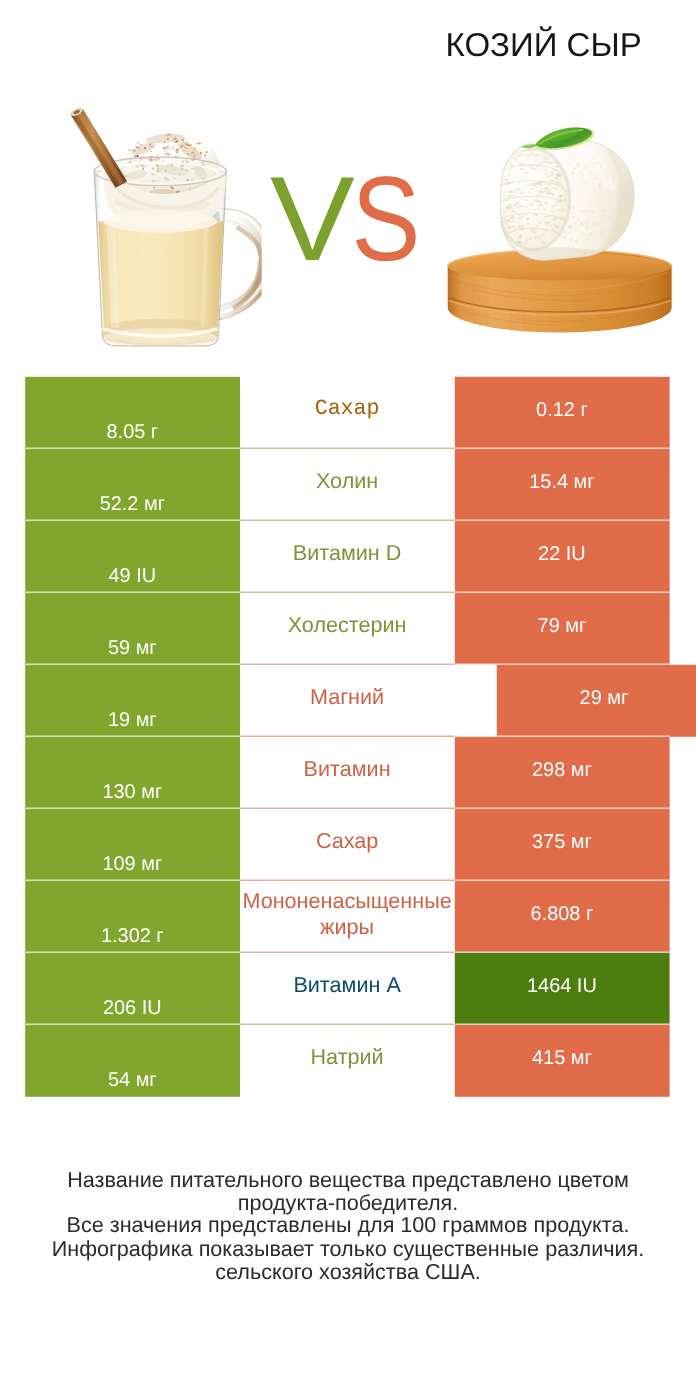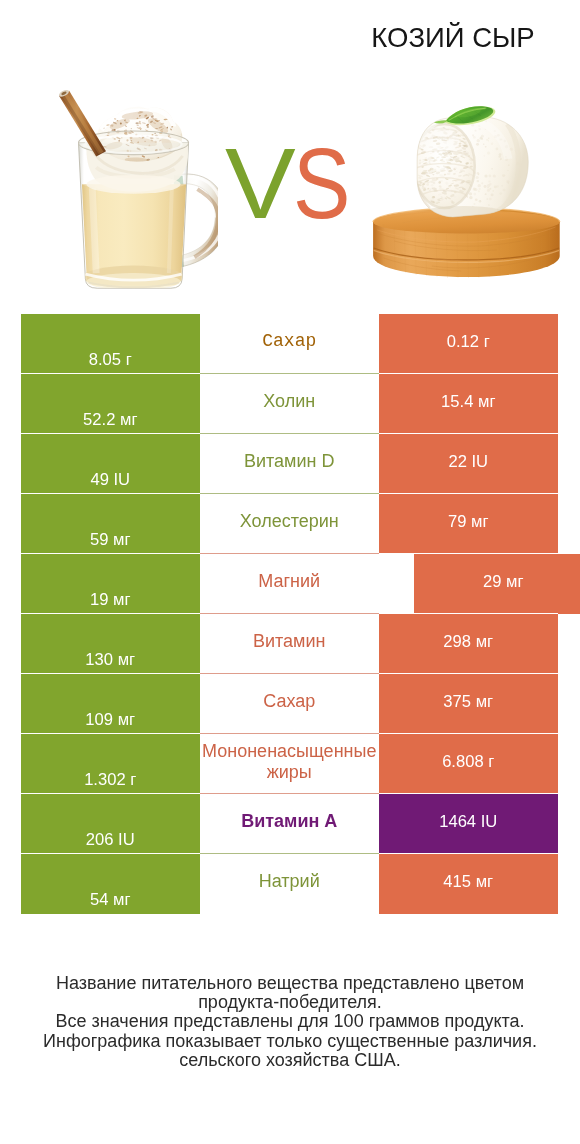--- a/index.html
+++ b/index.html
@@ -865,24 +865,24 @@
         <div class="cell mid" style="color: rgb(204, 99, 71);">
           <span>Мононенасыщенные жиры</span>
         </div>
         <div class="cell right" style="background: rgb(224, 108, 73);">6.808<span class="u">&nbsp;г</span></div>
         <div class="sep l"></div>
         <div class="sep m" style="background: rgb(204, 99, 71);"></div>
         <div class="sep r"></div>
       </div>
       <div class="row">
         <div class="cell left" style="background: rgb(129, 165, 45);">206<span class="u">&nbsp;IU</span></div>
-        <div class="cell mid" style="color: #701a75; font-weight: bold;">
+        <div class="cell mid" style="color: #0c4a6e;">
           <span>Витамин A</span>
         </div>
-        <div class="cell right" style="background: #701a75; justify-content: center;">1464<span class="u">&nbsp;IU</span></div>
+        <div class="cell right" style="background: #4d7c0f; justify-content: center;">1464<span class="u">&nbsp;IU</span></div>
         <div class="sep l"></div>
         <div class="sep m" style="background: rgb(126, 148, 57);"></div>
         <div class="sep r"></div>
       </div>
       <div class="row">
         <div class="cell left" style="background: rgb(129, 165, 45);">54<span class="u">&nbsp;мг</span></div>
         <div class="cell mid" style="color: rgb(126, 148, 57);">
           <span>Натрий</span>
         </div>
         <div class="cell right" style="background: rgb(224, 108, 73);">415<span class="u">&nbsp;мг</span></div>

